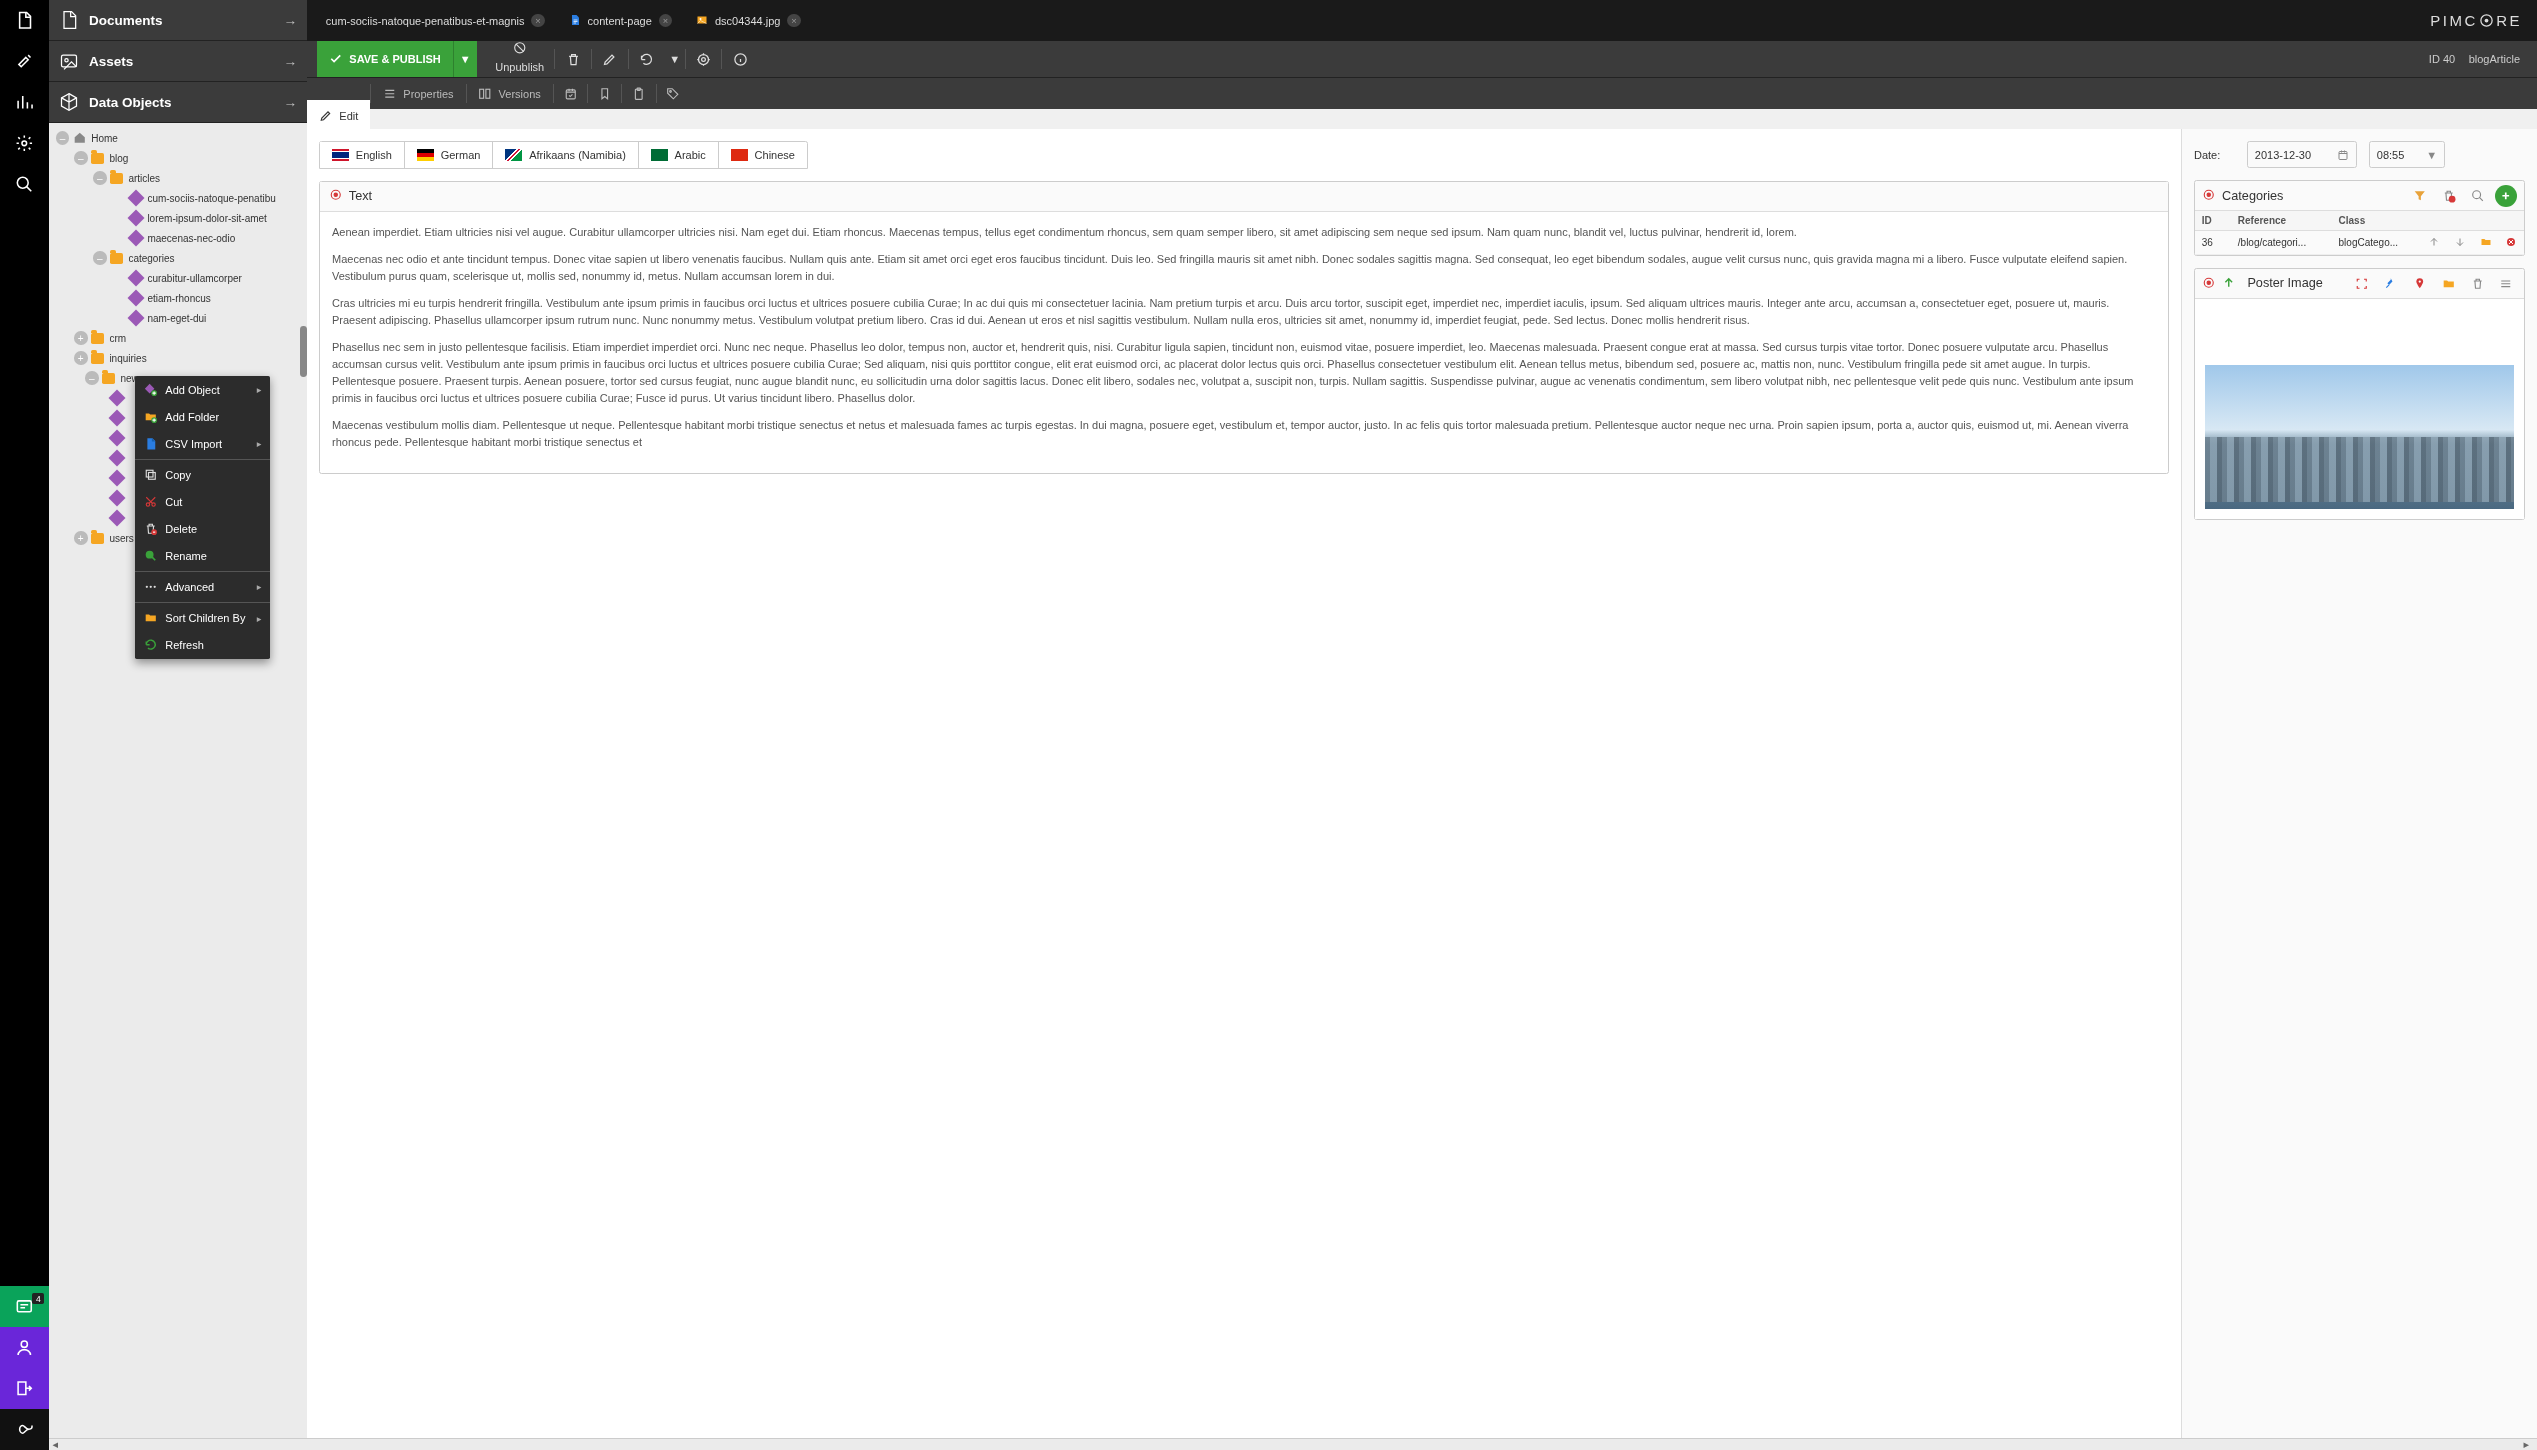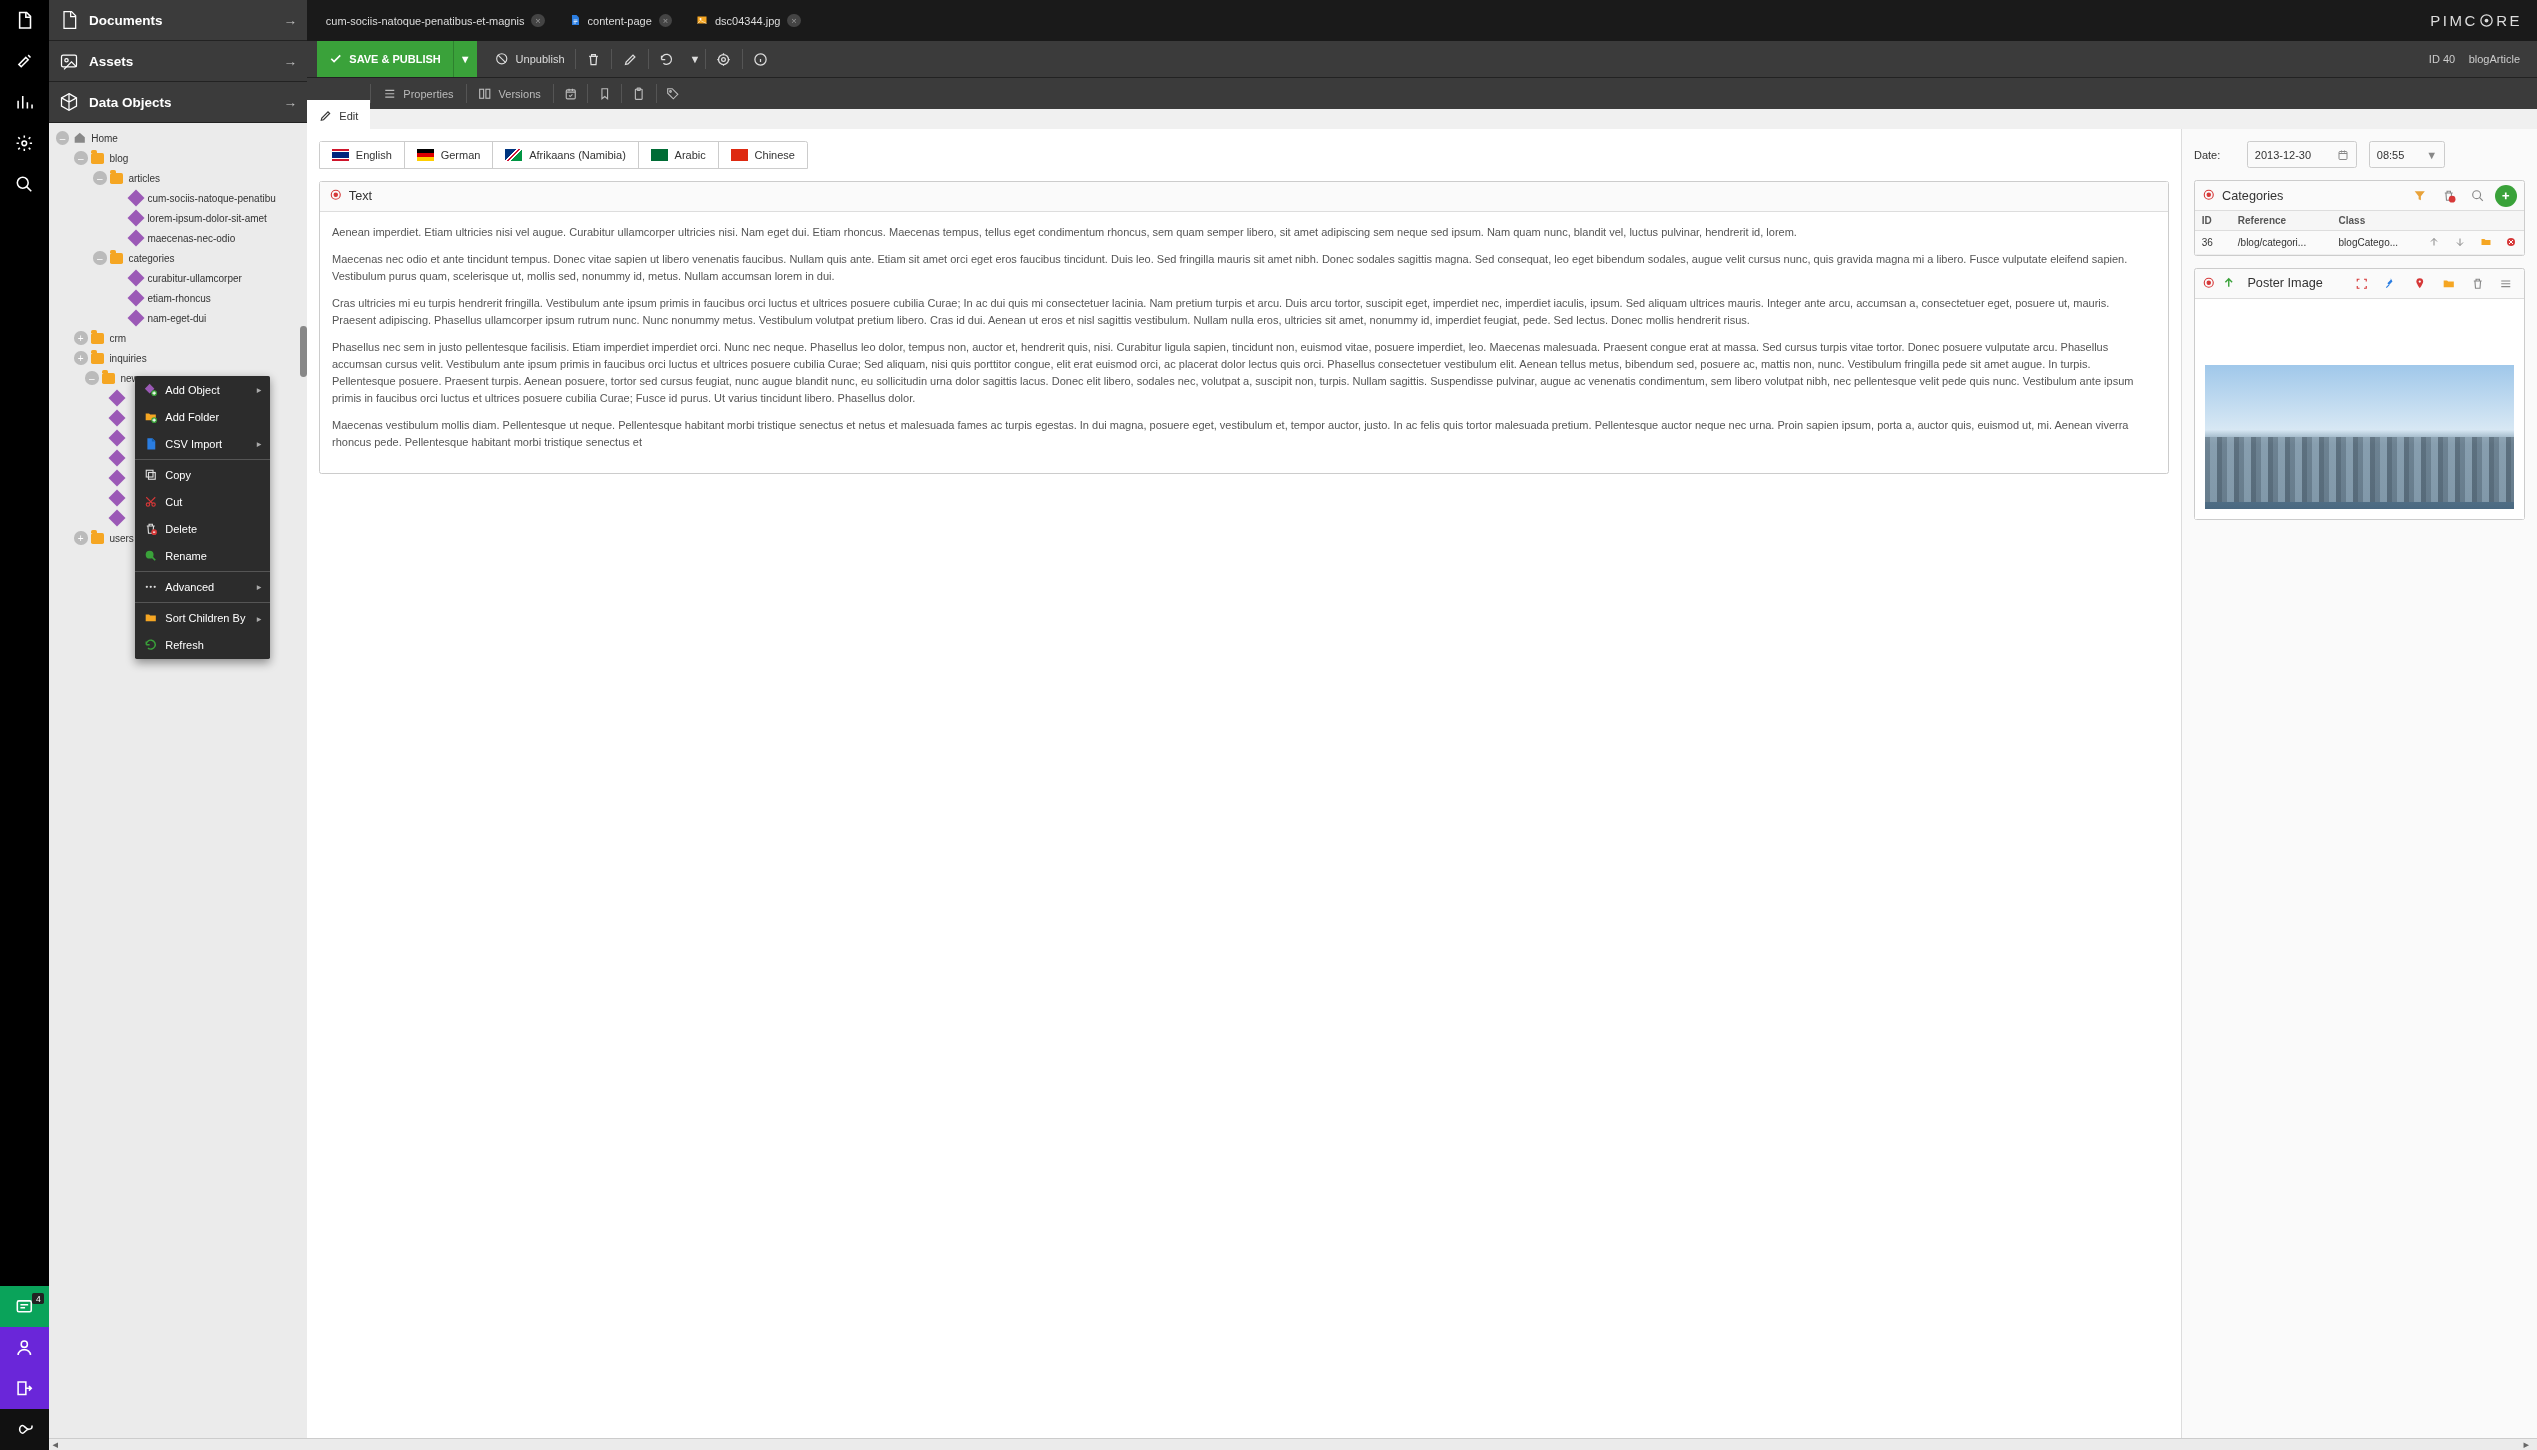--- a/index.html
+++ b/index.html
@@ -49,21 +49,21 @@
 .tab { display: flex; align-items: center; height: 100%; padding: 0 12px; color: #ddd; font-size: 11px; cursor: pointer; gap: 6.8px; }
 .tab-close { width: 13.5px; height: 13.5px; border-radius: 50%; background: #444; color: #999; display: inline-flex; align-items: center; justify-content: center; font-size: 9.3px; }
 .logo { margin-left: auto; padding-right: 15px; color: #ddd; font-size: 15px; letter-spacing: 2.5px; font-weight: 300; display: flex; align-items: center; }
 
 
 .toolbar { height: 36px; background: #3b3b3b; display: flex; align-items: center; padding-left: 10px; gap: 0; }
 .btn-green { background: #3aa23a; color: #fff; height: 36px; display: flex; align-items: center; padding: 0 12px; font-weight: 600; font-size: 11px; gap: 6.8px; cursor: pointer; }
 .btn-green-dd { background: #3aa23a; width: 24px; height: 36px; display: flex; align-items: center; justify-content: center; border-left: 0.8px solid rgba(0,0,0,.2); cursor: pointer; color: #fff; }
 .tbtn { width: 36px; height: 36px; display: flex; align-items: center; justify-content: center; color: #ddd; cursor: pointer; }
 .tbtn svg { width: 15px; height: 15px; stroke: #ddd; fill: none; stroke-width: 2; }
-.tbtn-txt { color: #ddd; padding: 0 10px; font-size: 11px; display: flex; align-items: center; gap: 6.8px; height: 36px; cursor: pointer; }
+.tbtn-txt { color: #ddd; padding: 0 10px; font-size: 11px; display: flex; align-items: center; gap: 6.8px; height: 36px; cursor: pointer; flex-direction: column; }
 .toolbar-sep { width: 0.8px; height: 20px; background: #555; }
 .tb-meta { margin-left: auto; display: flex; gap: 13.5px; padding-right: 17px; color: #ccc; font-size: 11px; }
 
 
 .subbar { height: 32px; background: #3b3b3b; display: flex; align-items: center; border-top: 0.8px solid #222; }
 .subtab { height: 32px; display: flex; align-items: center; padding: 0 12px; color: #bbb; gap: 6.8px; cursor: pointer; }
 .subtab.active { background: #fff; color: #333; margin-top: 44px; }
 .subtab svg { width: 13.5px; height: 13.5px; stroke: currentColor; fill: none; stroke-width: 2; }
 .subtab-sep { width: 0.8px; height: 18.6px; background: #555; }
 

